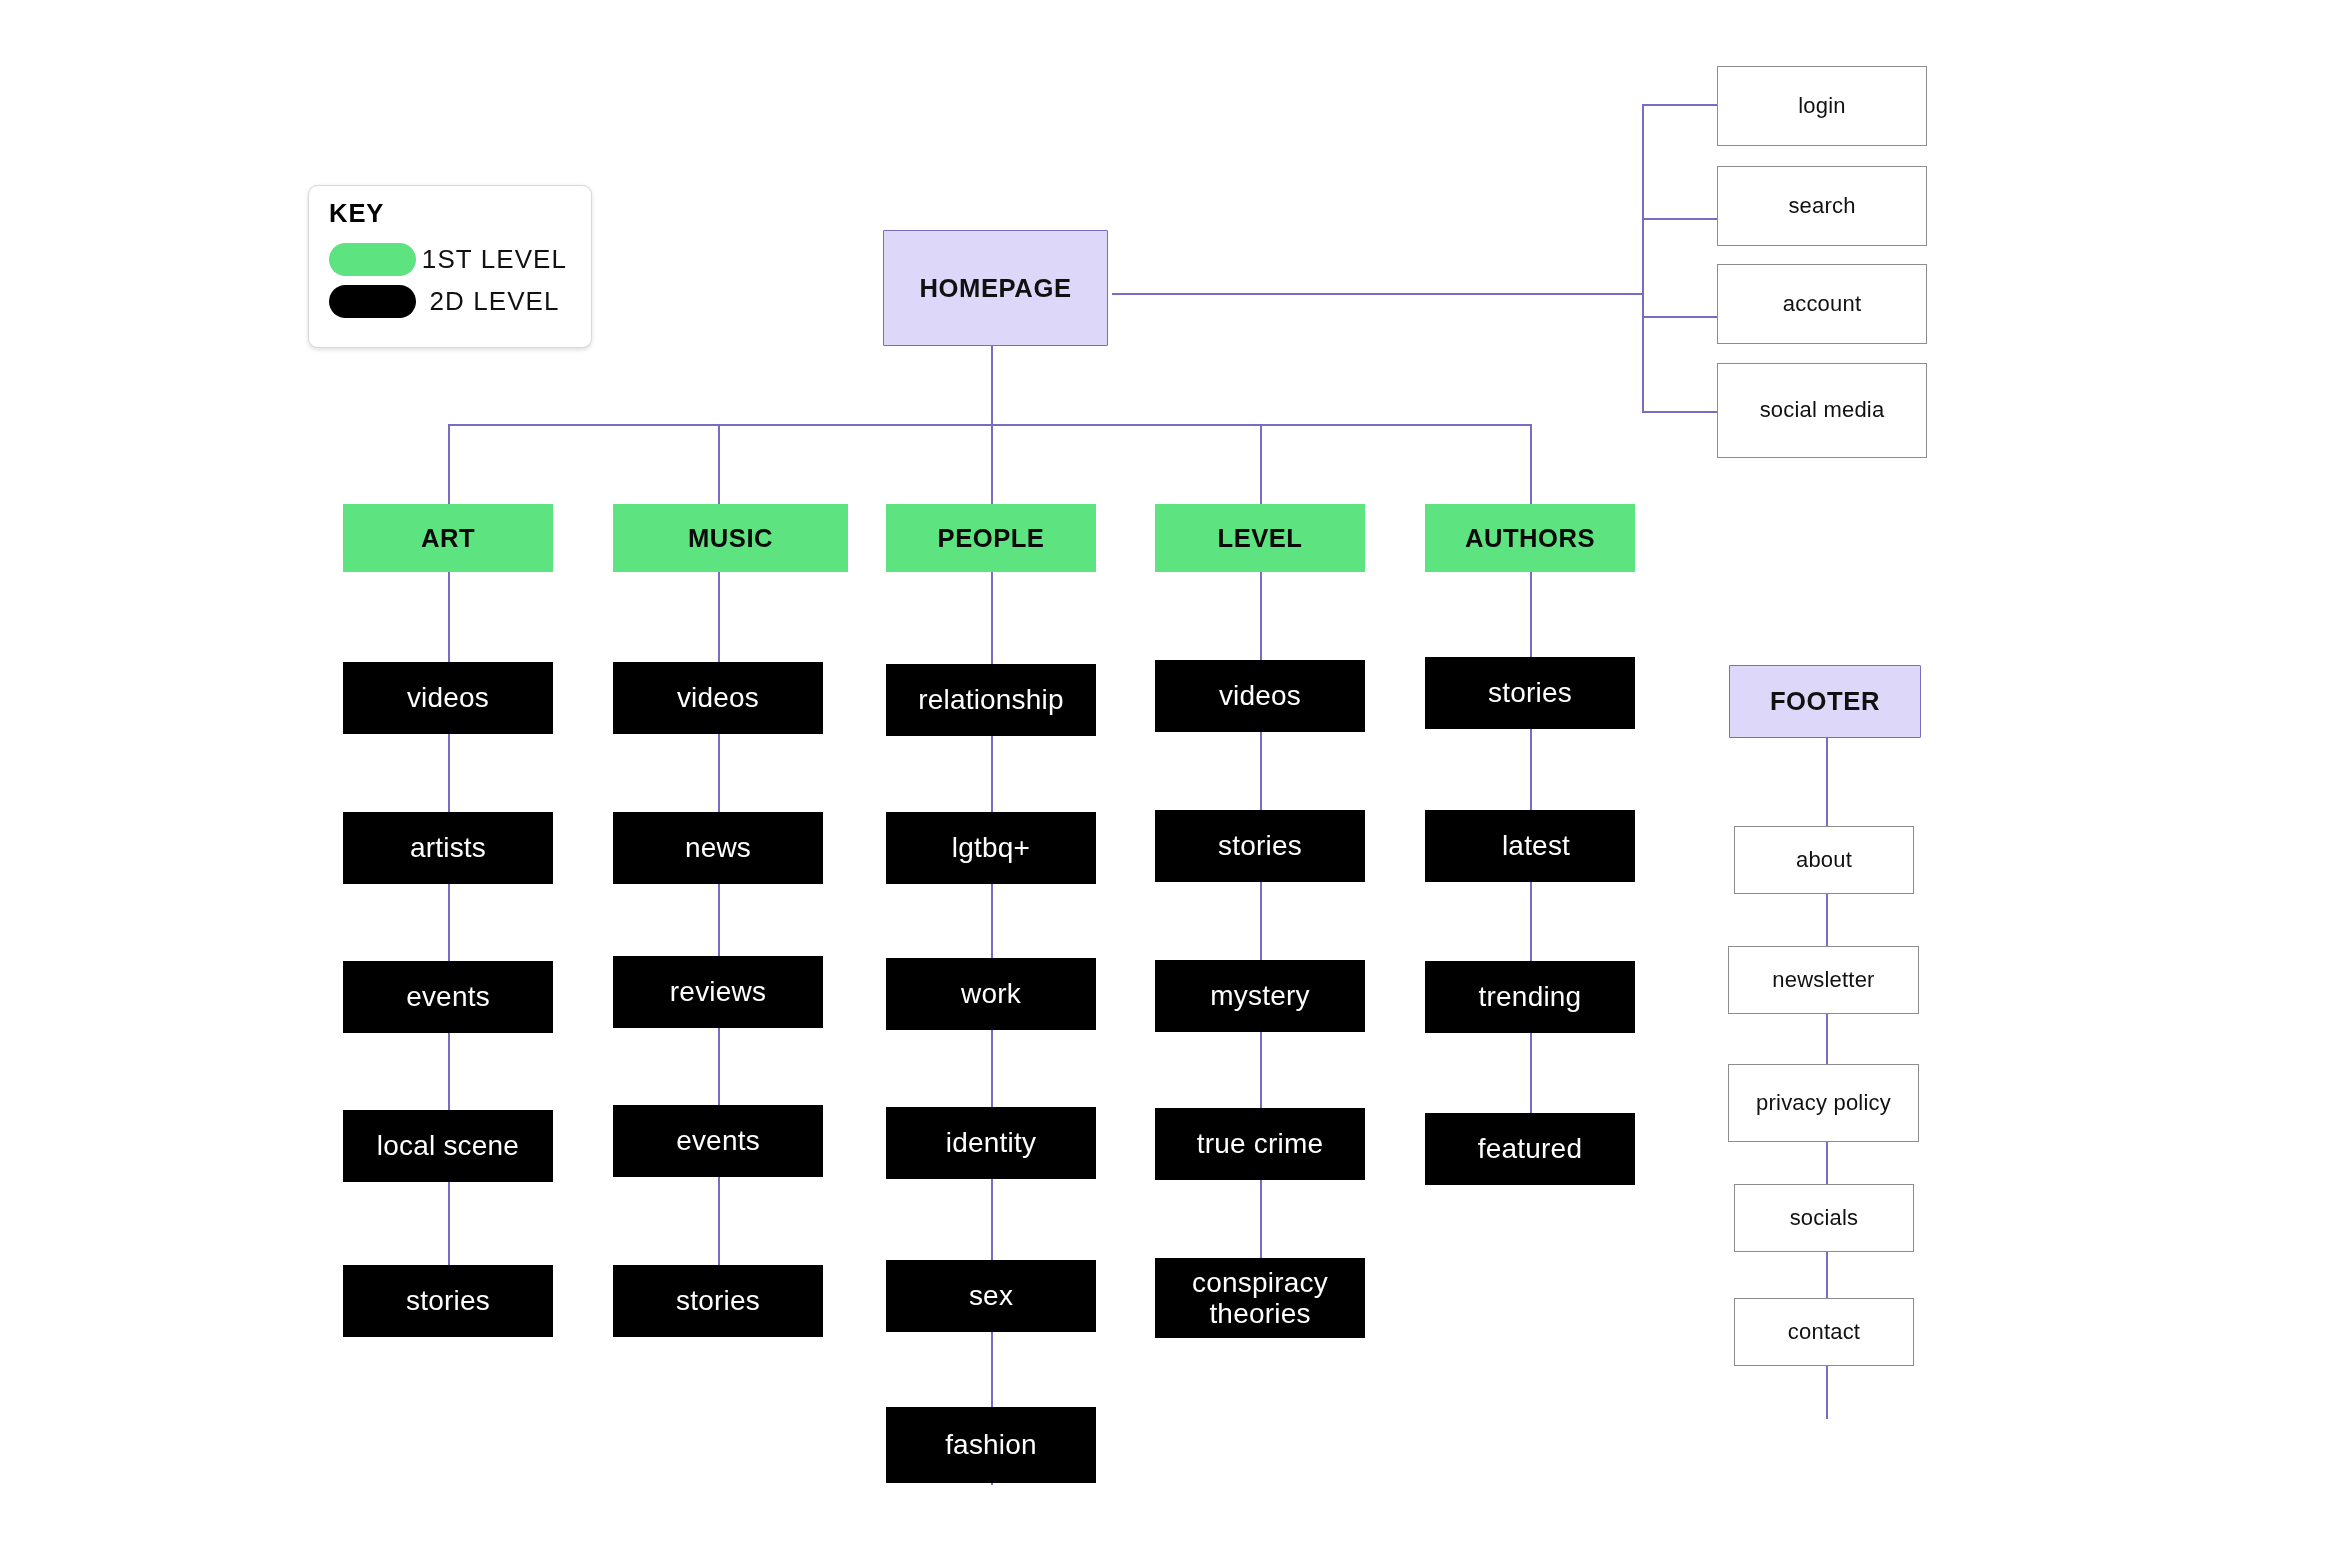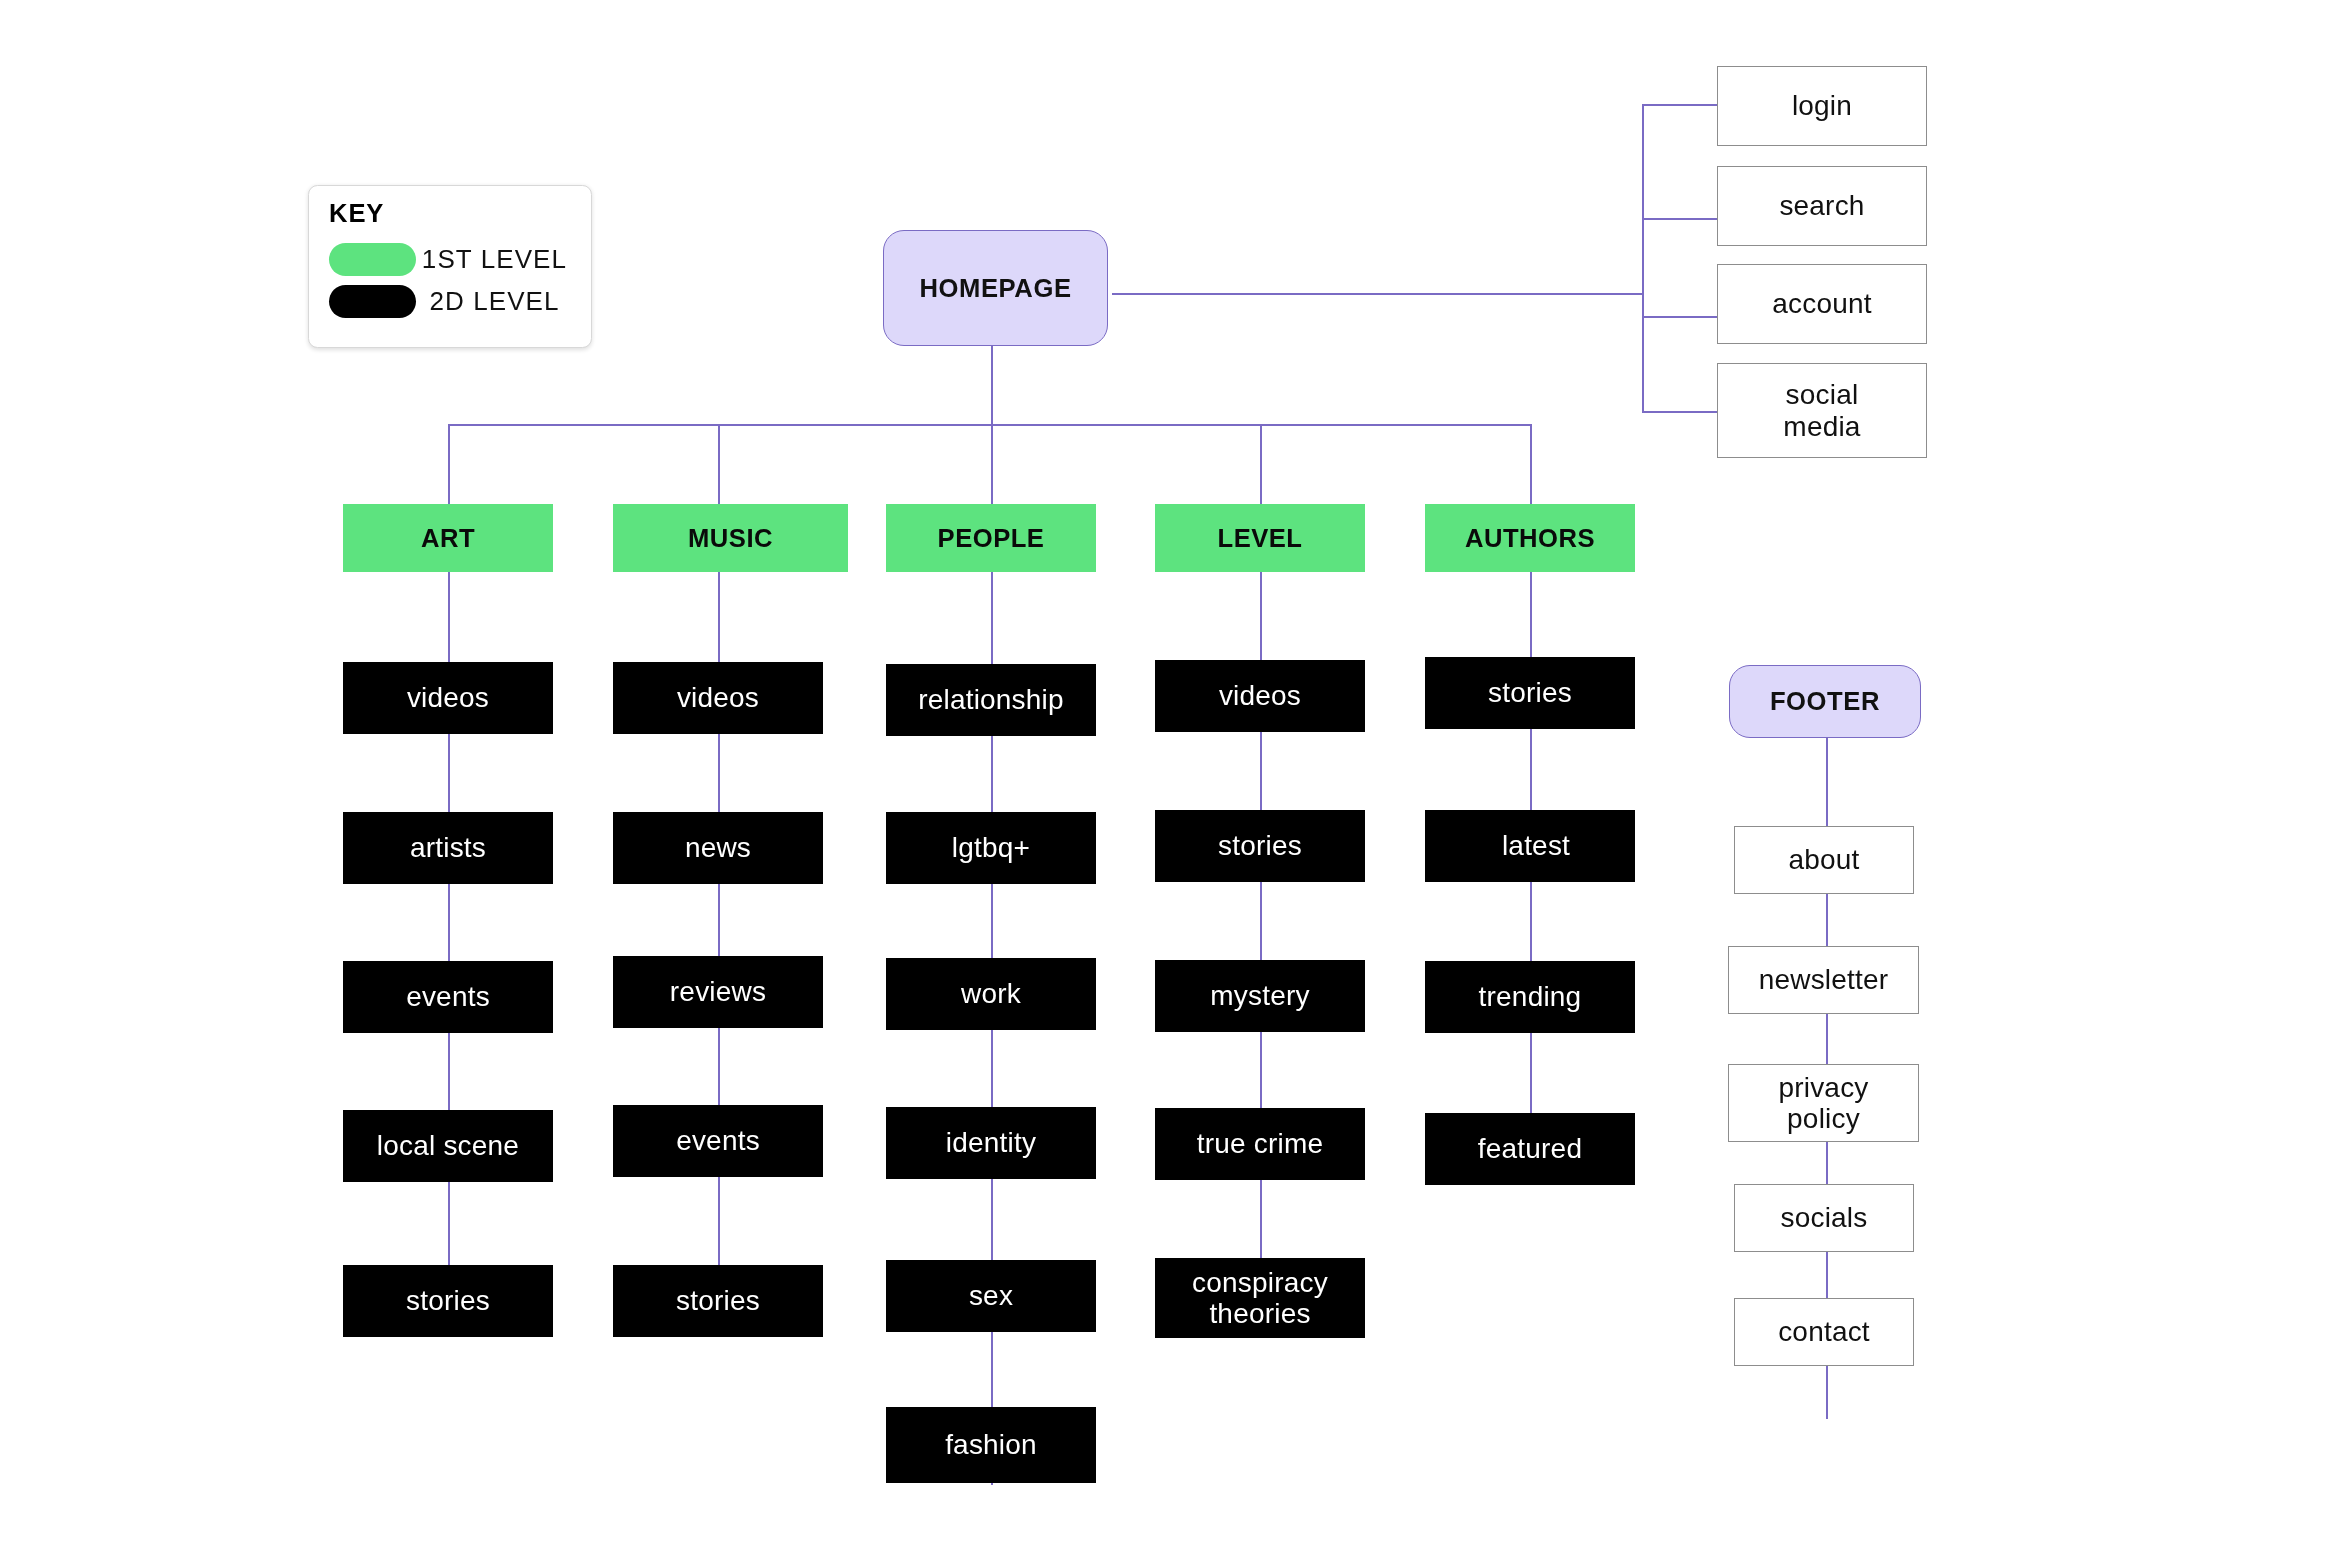--- a/index.html
+++ b/index.html
@@ -35,21 +35,21 @@
     align-items: center;
     justify-content: center;
     text-align: center;
     line-height: 1.12;
   }
 
   
   .node-root {
     background: #ddd8fa;
     border: 1.9px solid #7a6bc4;
-    border-radius: 21px;
+    border-radius: 1px;
     color: #111111;
     font-weight: bold;
     font-size: 25.6px;
     letter-spacing: 0.6px;
   }
 
   
   .node-l1 {
     background: #5de37f;
     color: #0a0a0a;
@@ -64,21 +64,21 @@
     color: #ffffff;
     font-size: 28px;
     letter-spacing: 0.2px;
   }
 
   
   .node-util {
     background: #ffffff;
     border: 1.9px solid #8d8d8d;
     color: #111111;
-    font-size: 28px;
+    font-size: 22px;
     letter-spacing: 0.2px;
   }
 
   
   #key-box {
     position: absolute;
     left: 308px;
     top: 185px;
     width: 284px;
     height: 163px;

